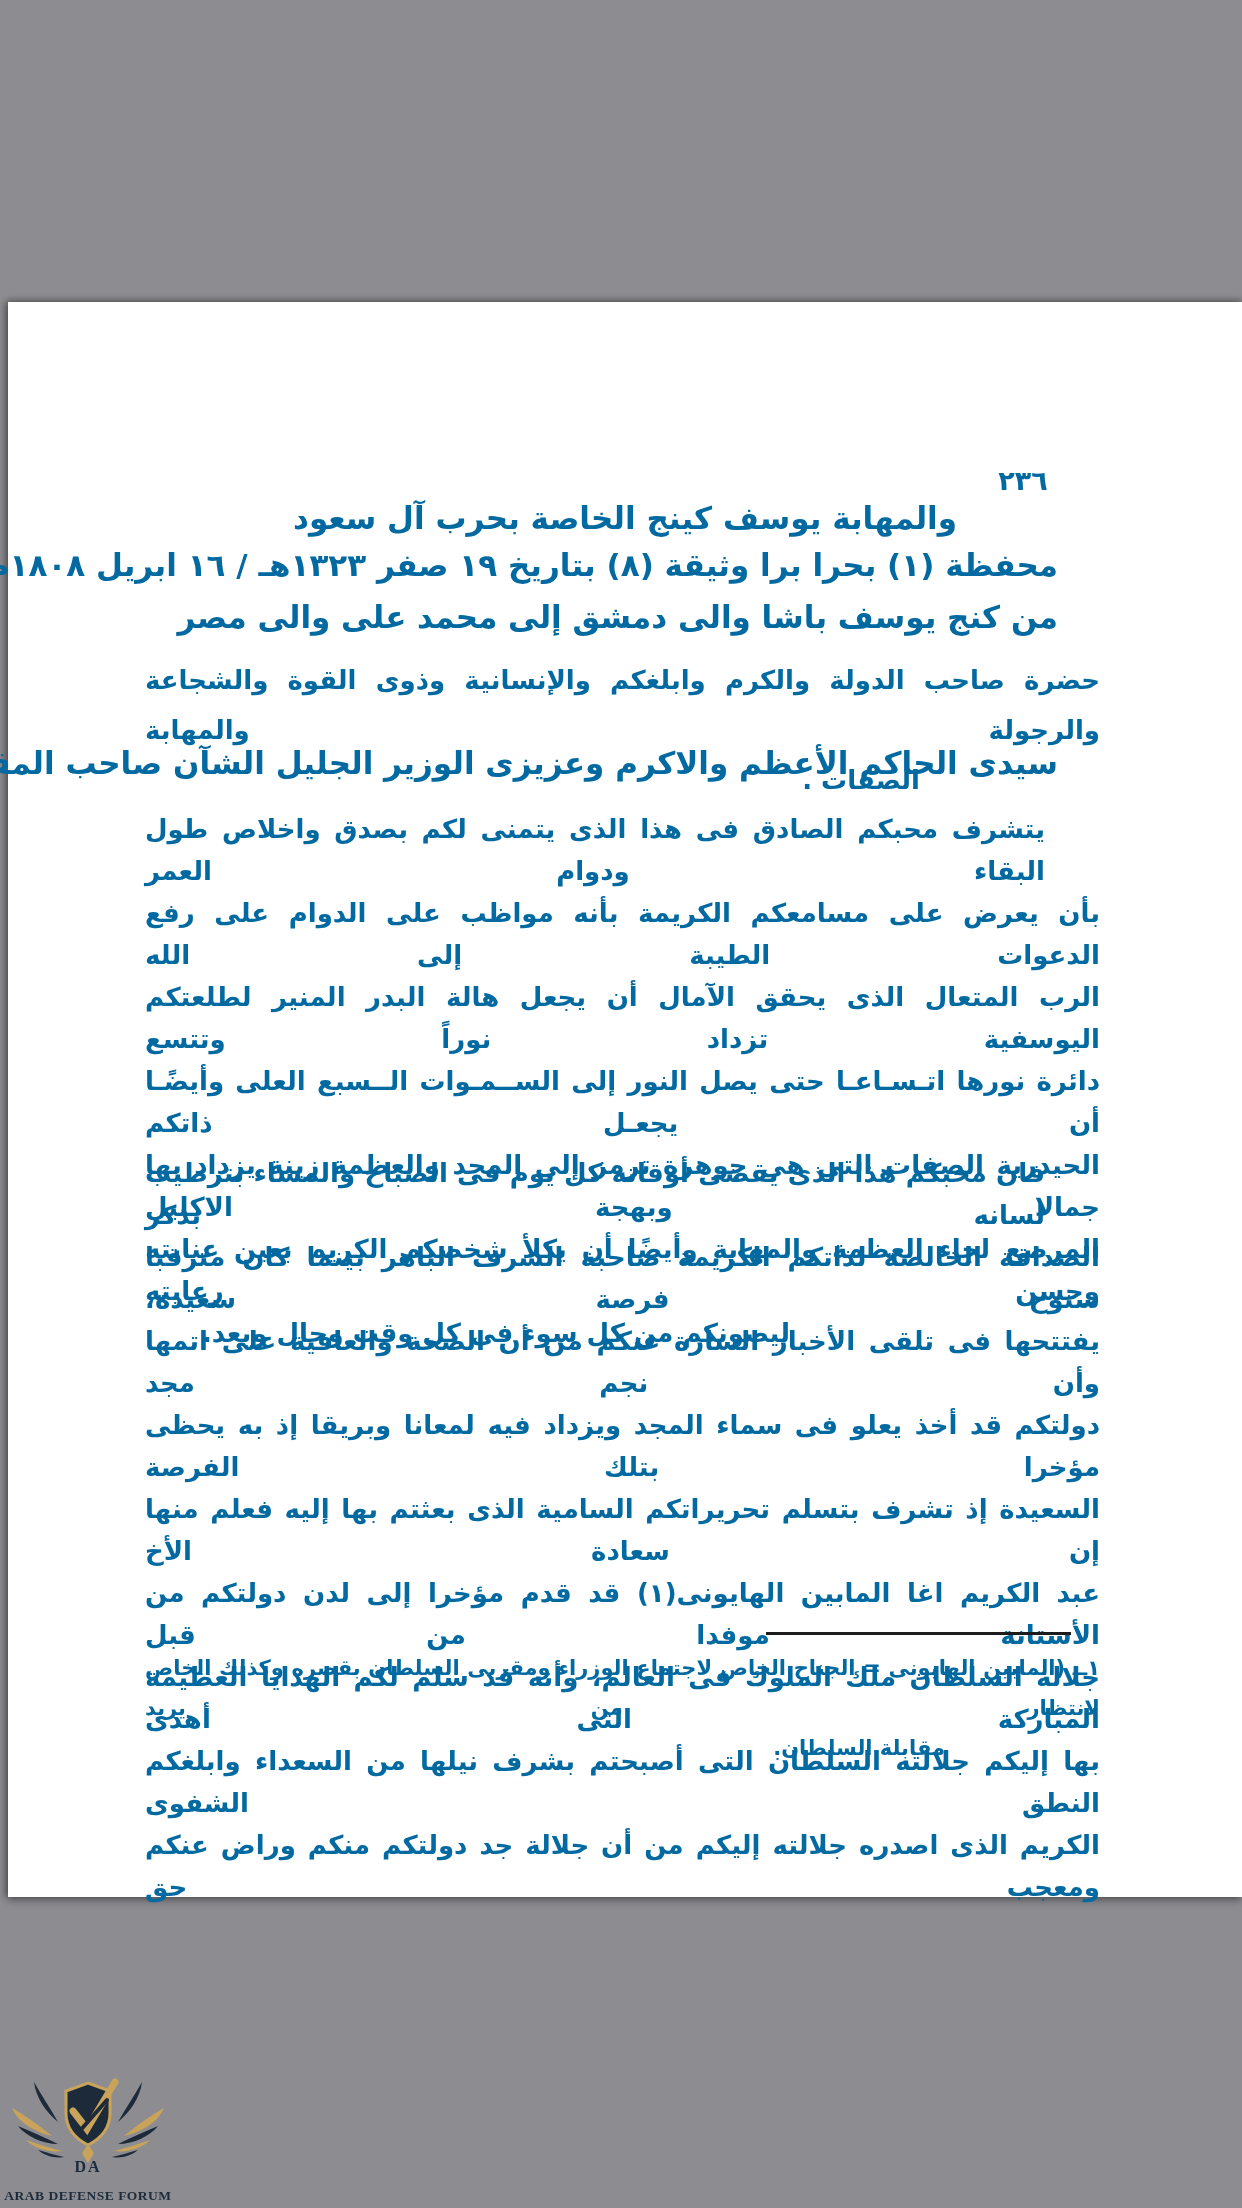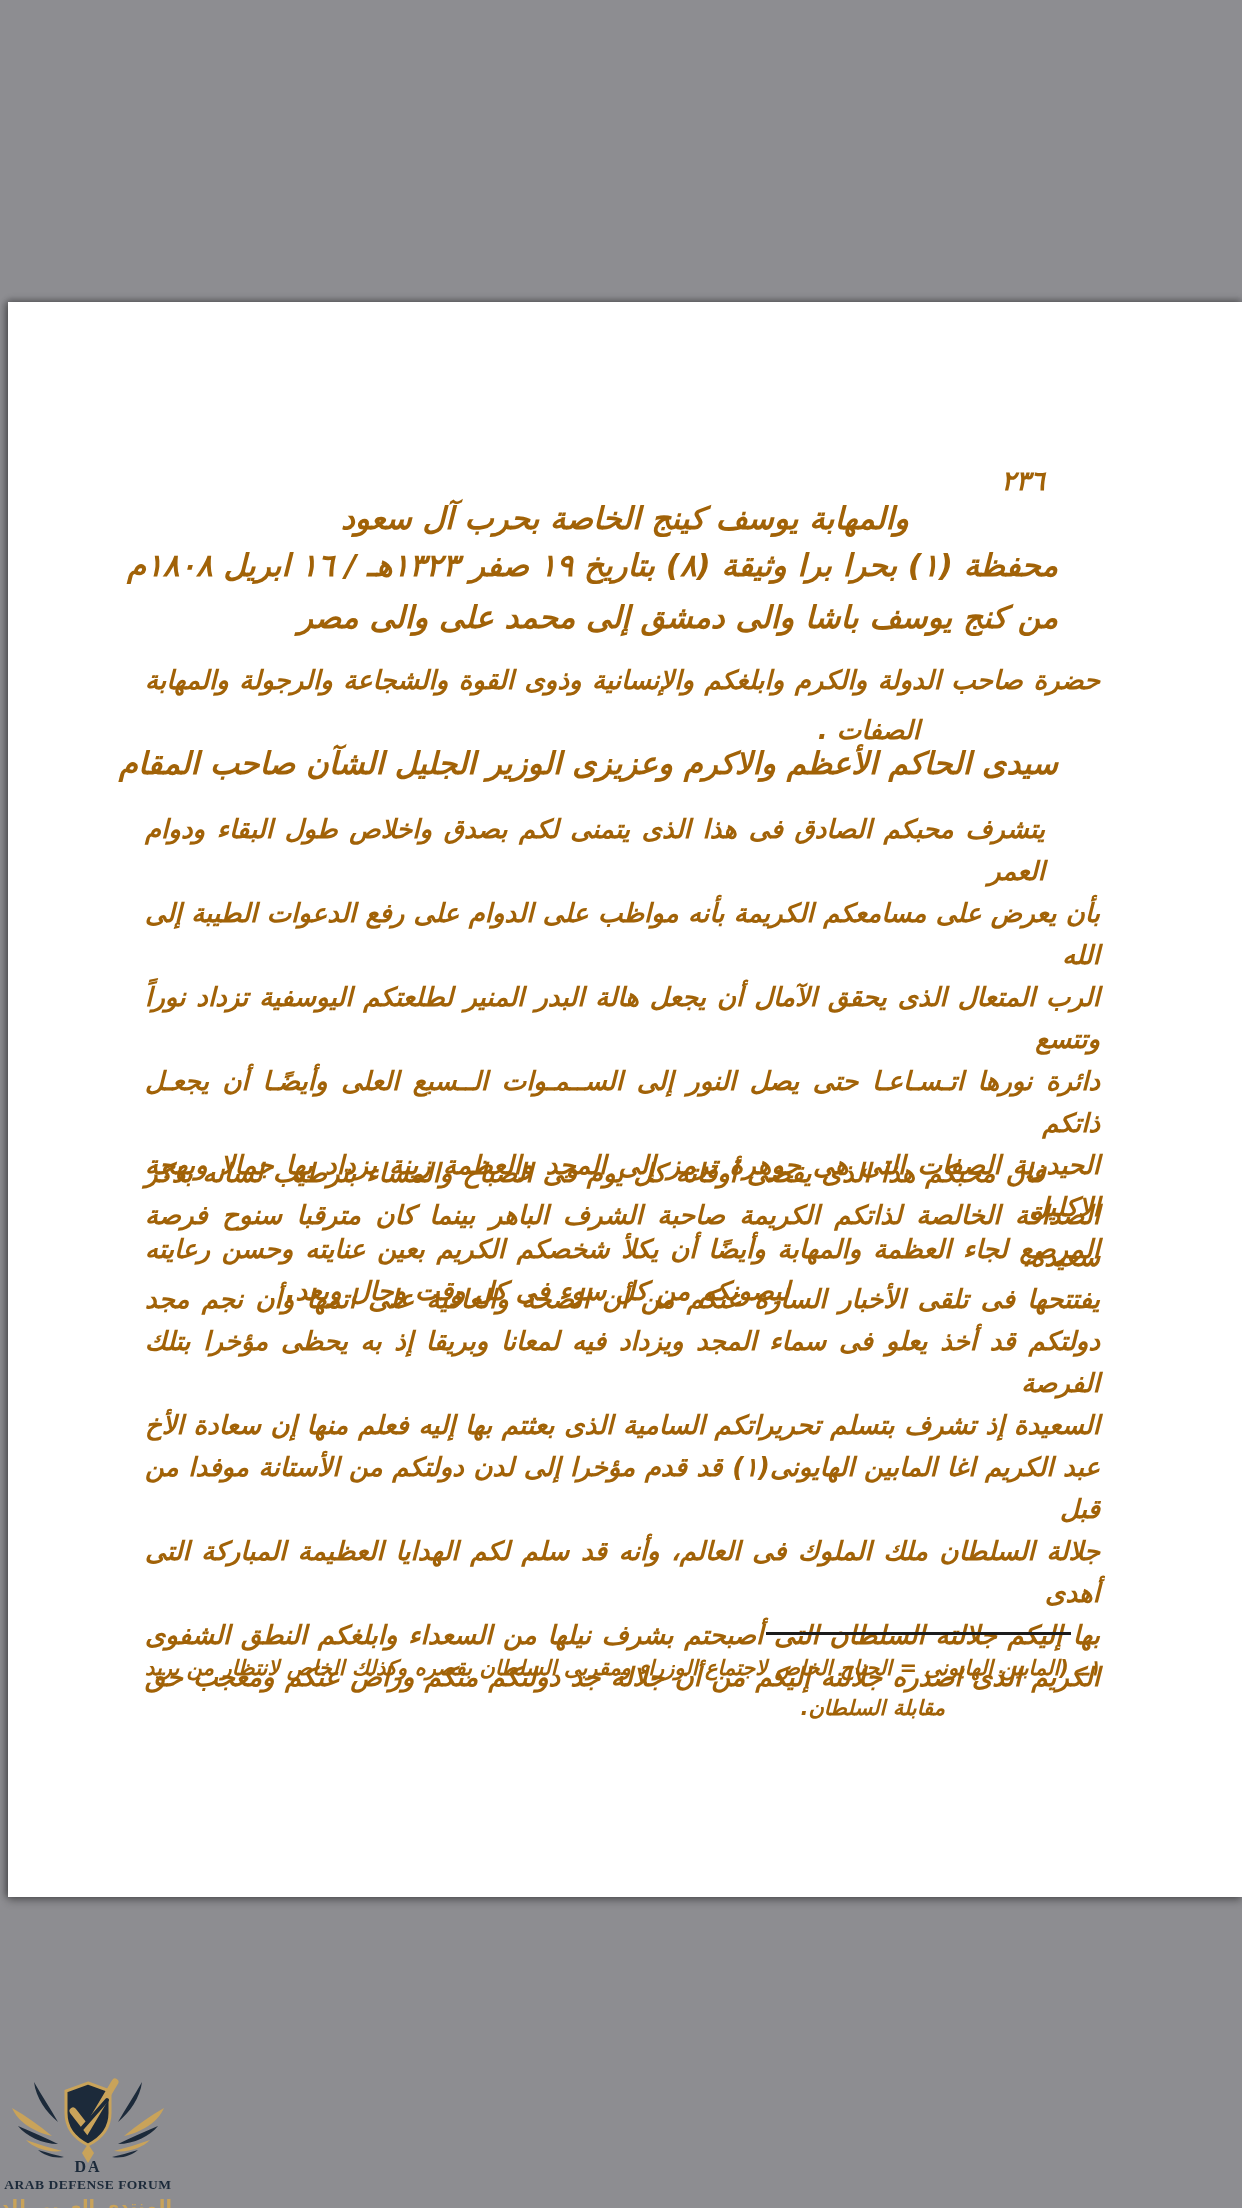--- a/index.html
+++ b/index.html
@@ -9,21 +9,21 @@
     position:relative;
     overflow:hidden;
     font-family:"DejaVu Sans",sans-serif;
   }
   .page{
     position:absolute;left:8px;top:302px;
     width:1234px;height:1595px;
     background:#ffffff;
     box-shadow:0 -3px 6px rgba(0,0,0,.22),-4px 0 6px rgba(0,0,0,.20),0 4px 8px rgba(0,0,0,.30);
   }
-  .page *{color:#a16207;font-style:italic;}
+  .page *{color:#0369a1;}
   .abs{position:absolute;left:137px;width:955px;direction:rtl;}
   .pagenum{
     position:absolute;left:975px;top:158px;width:80px;
     font-size:27px;font-weight:700;text-align:center;line-height:42px;direction:rtl;
   }
   .title{
     position:absolute;left:0;top:194px;width:100%;
     text-align:center;font-size:31px;font-weight:700;line-height:44px;direction:rtl;white-space:nowrap;
   }
   .rline{
@@ -50,21 +50,21 @@
   .watermark{
     position:absolute;left:4px;top:2078px;width:168px;
     text-align:center;line-height:1;
   }
   .wm-mono{
     font-size:16px;font-weight:700;letter-spacing:2px;color:#1c2a3a;
     margin-top:-8px;font-family:"Liberation Serif",serif;
   }
   .wm-en{
     font-size:13.5px;font-weight:700;letter-spacing:.5px;color:#1c2a3a;
-    margin-top:3px;font-family:"Liberation Serif",serif;white-space:nowrap;
+    margin-top:14px;font-family:"Liberation Serif",serif;white-space:nowrap;
   }
   .wm-ar{
     font-size:19px;font-weight:700;color:#c9a35a;margin-top:5px;
     direction:rtl;white-space:nowrap;
   }
 </style>
 </head>
 <body>
 
 <div class="page">

